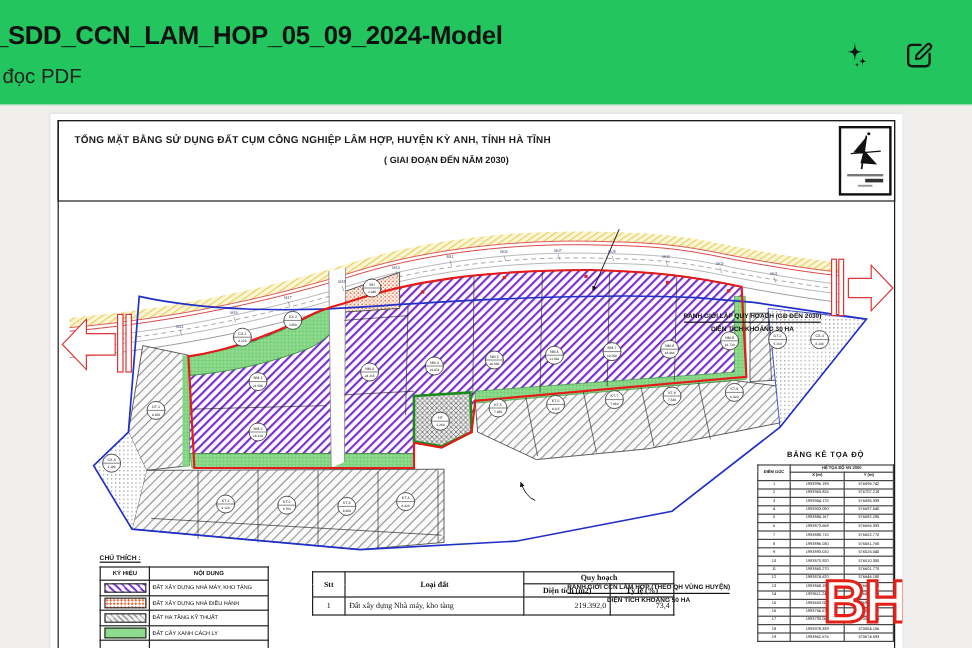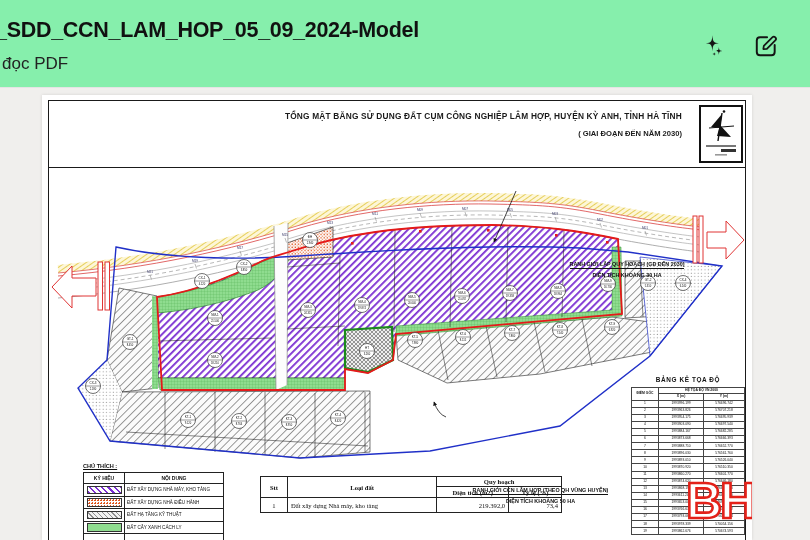--- a/index.html
+++ b/index.html
@@ -1,35 +1,35 @@
 <!DOCTYPE html>
 <html><head>
 <meta charset="utf-8">
 <style>
   * { margin:0; padding:0; box-sizing:border-box; }
   html,body { width:810px; height:540px; overflow:hidden; background:#fff;
     font-family:"Liberation Sans", sans-serif; }
-  .topbar { position:absolute; left:0; top:0; width:810px; height:88px; background:#86efac;
+  .topbar { position:absolute; left:0; top:0; width:810px; height:88px; background:#22c55e;
     border-bottom:1px solid #e4e4e4; }
   .doc-title { position:absolute; left:-5px; top:18px; font-size:21.5px; font-weight:bold;
     color:#111; letter-spacing:-0.3px; white-space:nowrap; }
   .doc-sub { position:absolute; left:2px; top:54px; font-size:17px; color:#222; }
   .tb-icon { position:absolute; top:33px; width:26px; height:26px; cursor:pointer; }
   .tb-icon.sparkle { left:701px; }
   .tb-icon.edit { left:753px; }
   .content { position:absolute; left:0; top:88px; width:810px; height:452px; background:#f0efed; }
   .page { position:absolute; left:42px; top:7px; width:710px; height:445px; background:#fff;
     overflow:hidden; box-shadow:0 0 3px rgba(0,0,0,.12); }
   .frame { position:absolute; left:6px; top:5px; width:698px; height:600px;
     border:1.4px solid #1a1a1a; }
   .titleband { position:absolute; left:6px; top:5px; width:698px; height:68px;
     border:1.4px solid #1a1a1a; }
-  .maintitle { position:absolute; left:20px; top:16px; width:620px; text-align:right;
+  .maintitle { position:absolute; left:20px; top:16px; width:620px; text-align:left;
     font-size:8.3px; font-weight:bold; color:#1a1a1a; letter-spacing:.2px; }
-  .subtitle2 { position:absolute; left:20px; top:34px; width:620px; text-align:right;
+  .subtitle2 { position:absolute; left:20px; top:34px; width:620px; text-align:center;
     font-size:7.6px; font-weight:bold; color:#1a1a1a; }
   .logobox { position:absolute; left:657px; top:10px; width:44px; height:58px;
     border:2.4px solid #111; background:#fff; }
   .mapwrap { position:absolute; left:6px; top:73px; width:698px; height:312px; }
   .ann { position:absolute; text-align:center; font-weight:bold; color:#111; }
   .ann .l1 { display:inline-block; font-size:5.4px; border-bottom:.9px solid #111;
     padding-bottom:1px; white-space:nowrap; }
   .ann .l2 { font-size:5.4px; margin-top:1.5px; white-space:nowrap; }
   .ann30 { left:452px; top:84px; width:254px; }
   .ann50 { left:400px; top:310px; width:185px; }

